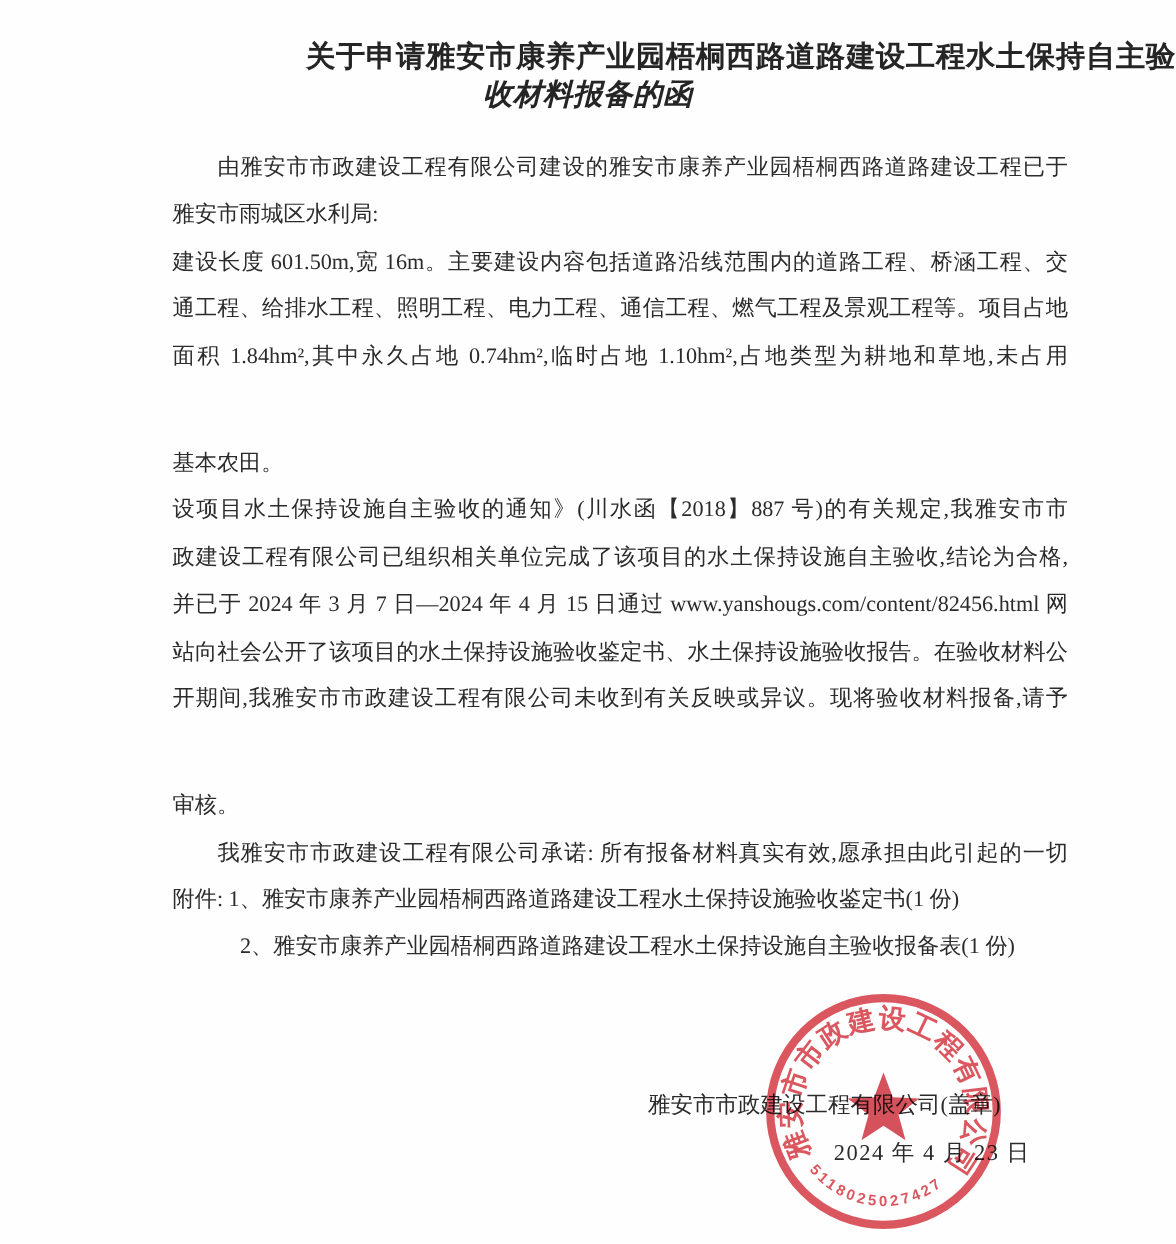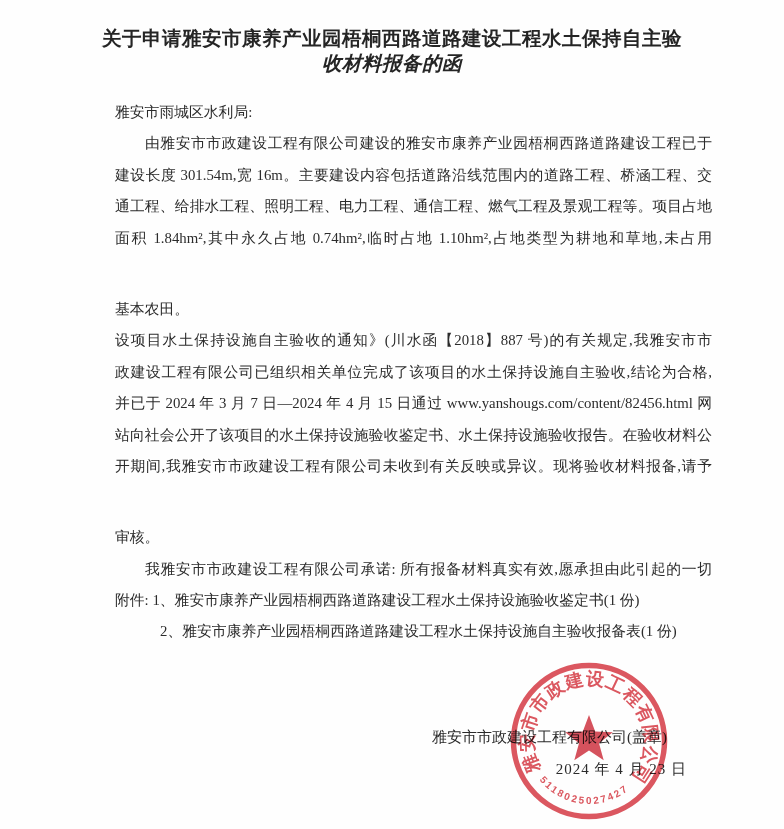--- a/index.html
+++ b/index.html
@@ -12,21 +12,21 @@
     overflow:hidden;
   }
   .title-line{
     position:absolute;left:0;right:0;
     text-align:center;
     font-size:19.5px;font-weight:bold;
     letter-spacing:0.5px;
     line-height:24px;
     color:#252525;
   }
-  #title-line-1{top:27px;}
+  #title-line-1{top:27px;text-align:right;}
   #title-line-2{top:52px;font-style:italic;}
   .content{
     position:absolute;left:115px;top:97px;width:597px;
   }
   .ln{
     font-size:14.8px;
     line-height:31.4px;height:31.4px;
     text-align:justify;text-align-last:justify;
     color:#2b2b2b;
   }
@@ -56,24 +56,24 @@
 </style>
 </head>
 <body>
 
 <div class="page">
 
   <div class="title-line" id="title-line-1">关于申请雅安市康养产业园梧桐西路道路建设工程水土保持自主验</div>
   <div class="title-line" id="title-line-2">收材料报备的函</div>
 
   <div class="content">
+    <div class="ln first">由雅安市市政建设工程有限公司建设的雅安市康养产业园梧桐西路道路建设工程已于</div>
+
     <div class="ln plain">雅安市雨城区水利局:</div>
-
-    <div class="ln first">由雅安市市政建设工程有限公司建设的雅安市康养产业园梧桐西路道路建设工程已于</div>
-    <div class="ln">建设长度 301.54m,宽 16m。主要建设内容包括道路沿线范围内的道路工程、桥涵工程、交</div>
+    <div class="ln">建设长度 601.50m,宽 16m。主要建设内容包括道路沿线范围内的道路工程、桥涵工程、交</div>
     <div class="ln">通工程、给排水工程、照明工程、电力工程、通信工程、燃气工程及景观工程等。项目占地</div>
     <div class="ln">面积 1.84hm²,其中永久占地 0.74hm²,临时占地 1.10hm²,占地类型为耕地和草地,未占用</div>
     <div class="ln last">基本农田。</div>
 
     <div class="ln">设项目水土保持设施自主验收的通知》(川水函【2018】887 号)的有关规定,我雅安市市</div>
     <div class="ln">政建设工程有限公司已组织相关单位完成了该项目的水土保持设施自主验收,结论为合格,</div>
     <div class="ln">并已于 2024 年 3 月 7 日—2024 年 4 月 15 日通过 www.yanshougs.com/content/82456.html 网</div>
     <div class="ln">站向社会公开了该项目的水土保持设施验收鉴定书、水土保持设施验收报告。在验收材料公</div>
     <div class="ln">开期间,我雅安市市政建设工程有限公司未收到有关反映或异议。现将验收材料报备,请予</div>
     <div class="ln last">审核。</div>

